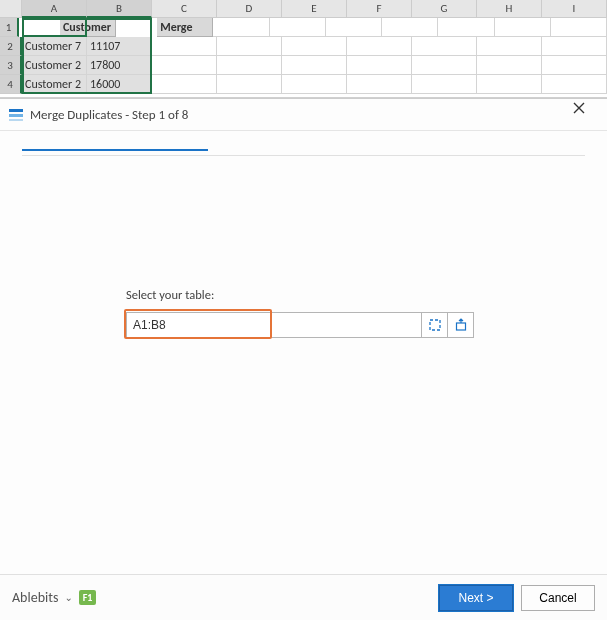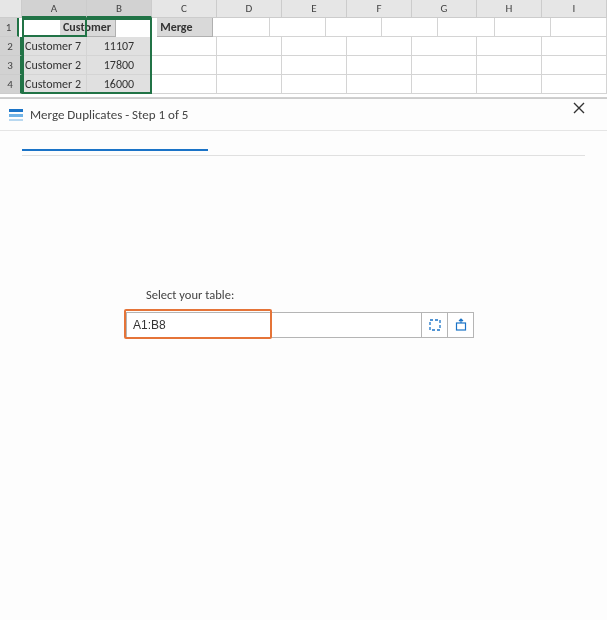--- a/index.html
+++ b/index.html
@@ -68,21 +68,21 @@
   .cell {
     width: 65px; height: 19px;
     border-right: 1px solid #d4d4d4;
     border-bottom: 1px solid #d4d4d4;
     padding: 0 3px;
     line-height: 18px;
     font-size: 12px;
     overflow: hidden;
     white-space: nowrap;
   }
-  .cell.num { text-align: center; }
+  .cell.num { text-align: left; }
   .cell.header-cell {
     background: #d9d9d9;
     font-weight: bold;
     border-right: 1px solid #b0b0b0;
     border-bottom: 1px solid #b0b0b0;
     margin-left: 41px;
   }
   .cell.data-a {
     background: #e0e0e0;
   }
@@ -158,21 +158,20 @@
   .center-block {
     position: absolute;
     top: 156px;
     left: 126px;
     width: 360px;
   }
   .lbl {
     font-size: 12.5px;
     color: #444;
     margin-bottom: 10px;
-    margin-left: 20px;
   }
   .range-row {
     display: flex;
     align-items: center;
     gap: 0;
   }
   .range-input {
     width: 296px;
     height: 26px;
     border: 1px solid #b5b5b5;
@@ -337,21 +336,21 @@
 
 <div class="dialog">
   <div class="dlg-titlebar">
     <span class="t-icon">
       <svg width="16" height="16" viewBox="0 0 16 16">
           <rect x="1" y="2" width="14" height="3" fill="#1a73c7"></rect>
           <rect x="1" y="7" width="14" height="3" fill="#6fb2e6"></rect>
           <rect x="1" y="12" width="14" height="2" fill="#b8d8f0"></rect>
         </svg>
     </span>
-    <span class="t-text">Merge Duplicates - Step 1 of 5</span>
+    <span class="t-text">Merge Duplicates - Step 1 of 8</span>
     <span class="close">
       <svg width="12" height="12" viewBox="0 0 12 12">
           <path d="M1 1 L11 11 M11 1 L1 11" stroke="#333" stroke-width="1.4"></path>
         </svg>
     </span>
   </div>
 
   <div class="dlg-body">
     <div class="blue-underline"></div>
     <div class="gray-underline"></div>
@@ -369,13 +368,23 @@
           <svg width="14" height="14" viewBox="0 0 14 14">
               <rect x="2.5" y="5" width="9" height="7" fill="none" stroke="#1a73c7" stroke-width="1.2"></rect>
               <path d="M7 1 L7 5 M5 3 L7 1 L9 3" fill="none" stroke="#1a73c7" stroke-width="1.2"></path>
             </svg>
         </div>
       </div>
     </div>
     <div class="range-highlight"></div>
   </div>
 
+  <div class="dlg-footer">
+    <div class="brand">
+      <span>Ablebits</span>
+      <span class="chev">⌄</span>
+      <span class="f1">F1</span>
+    </div>
+    <div class="spacer"></div>
+    <button class="btn primary">Next &gt;</button>
+    <button class="btn">Cancel</button>
+  </div>
 </div>
 
 </body></html>

